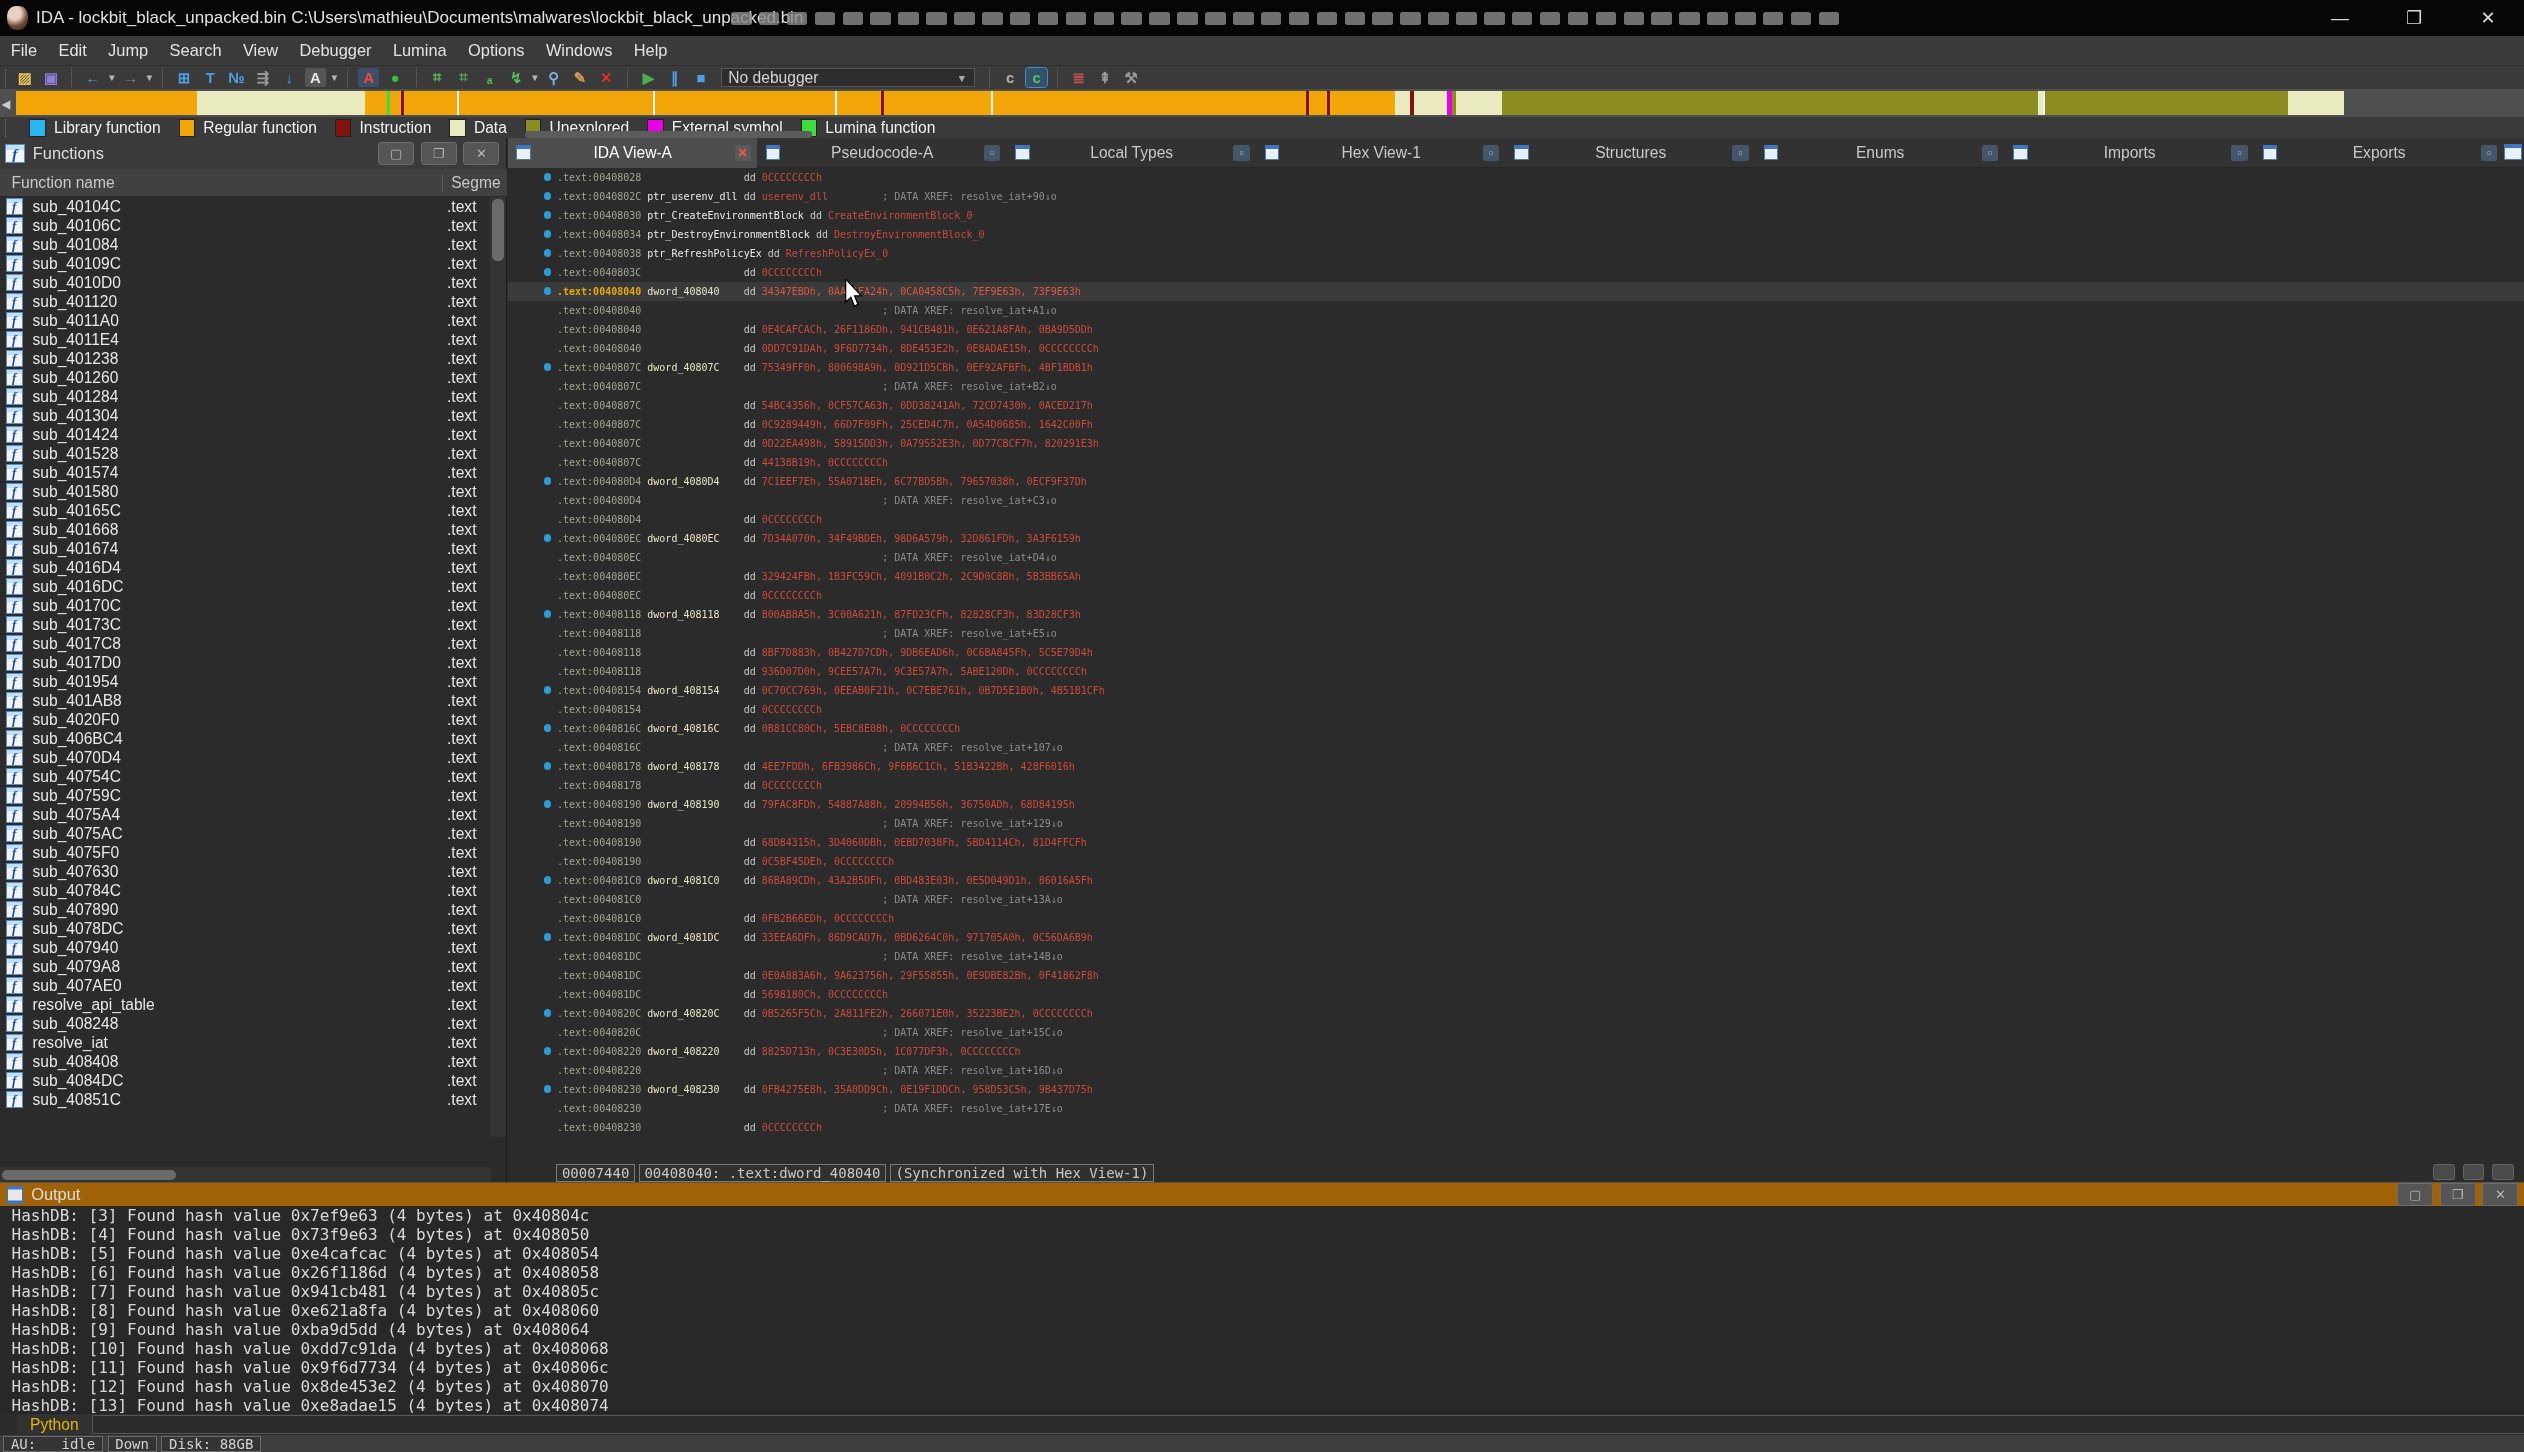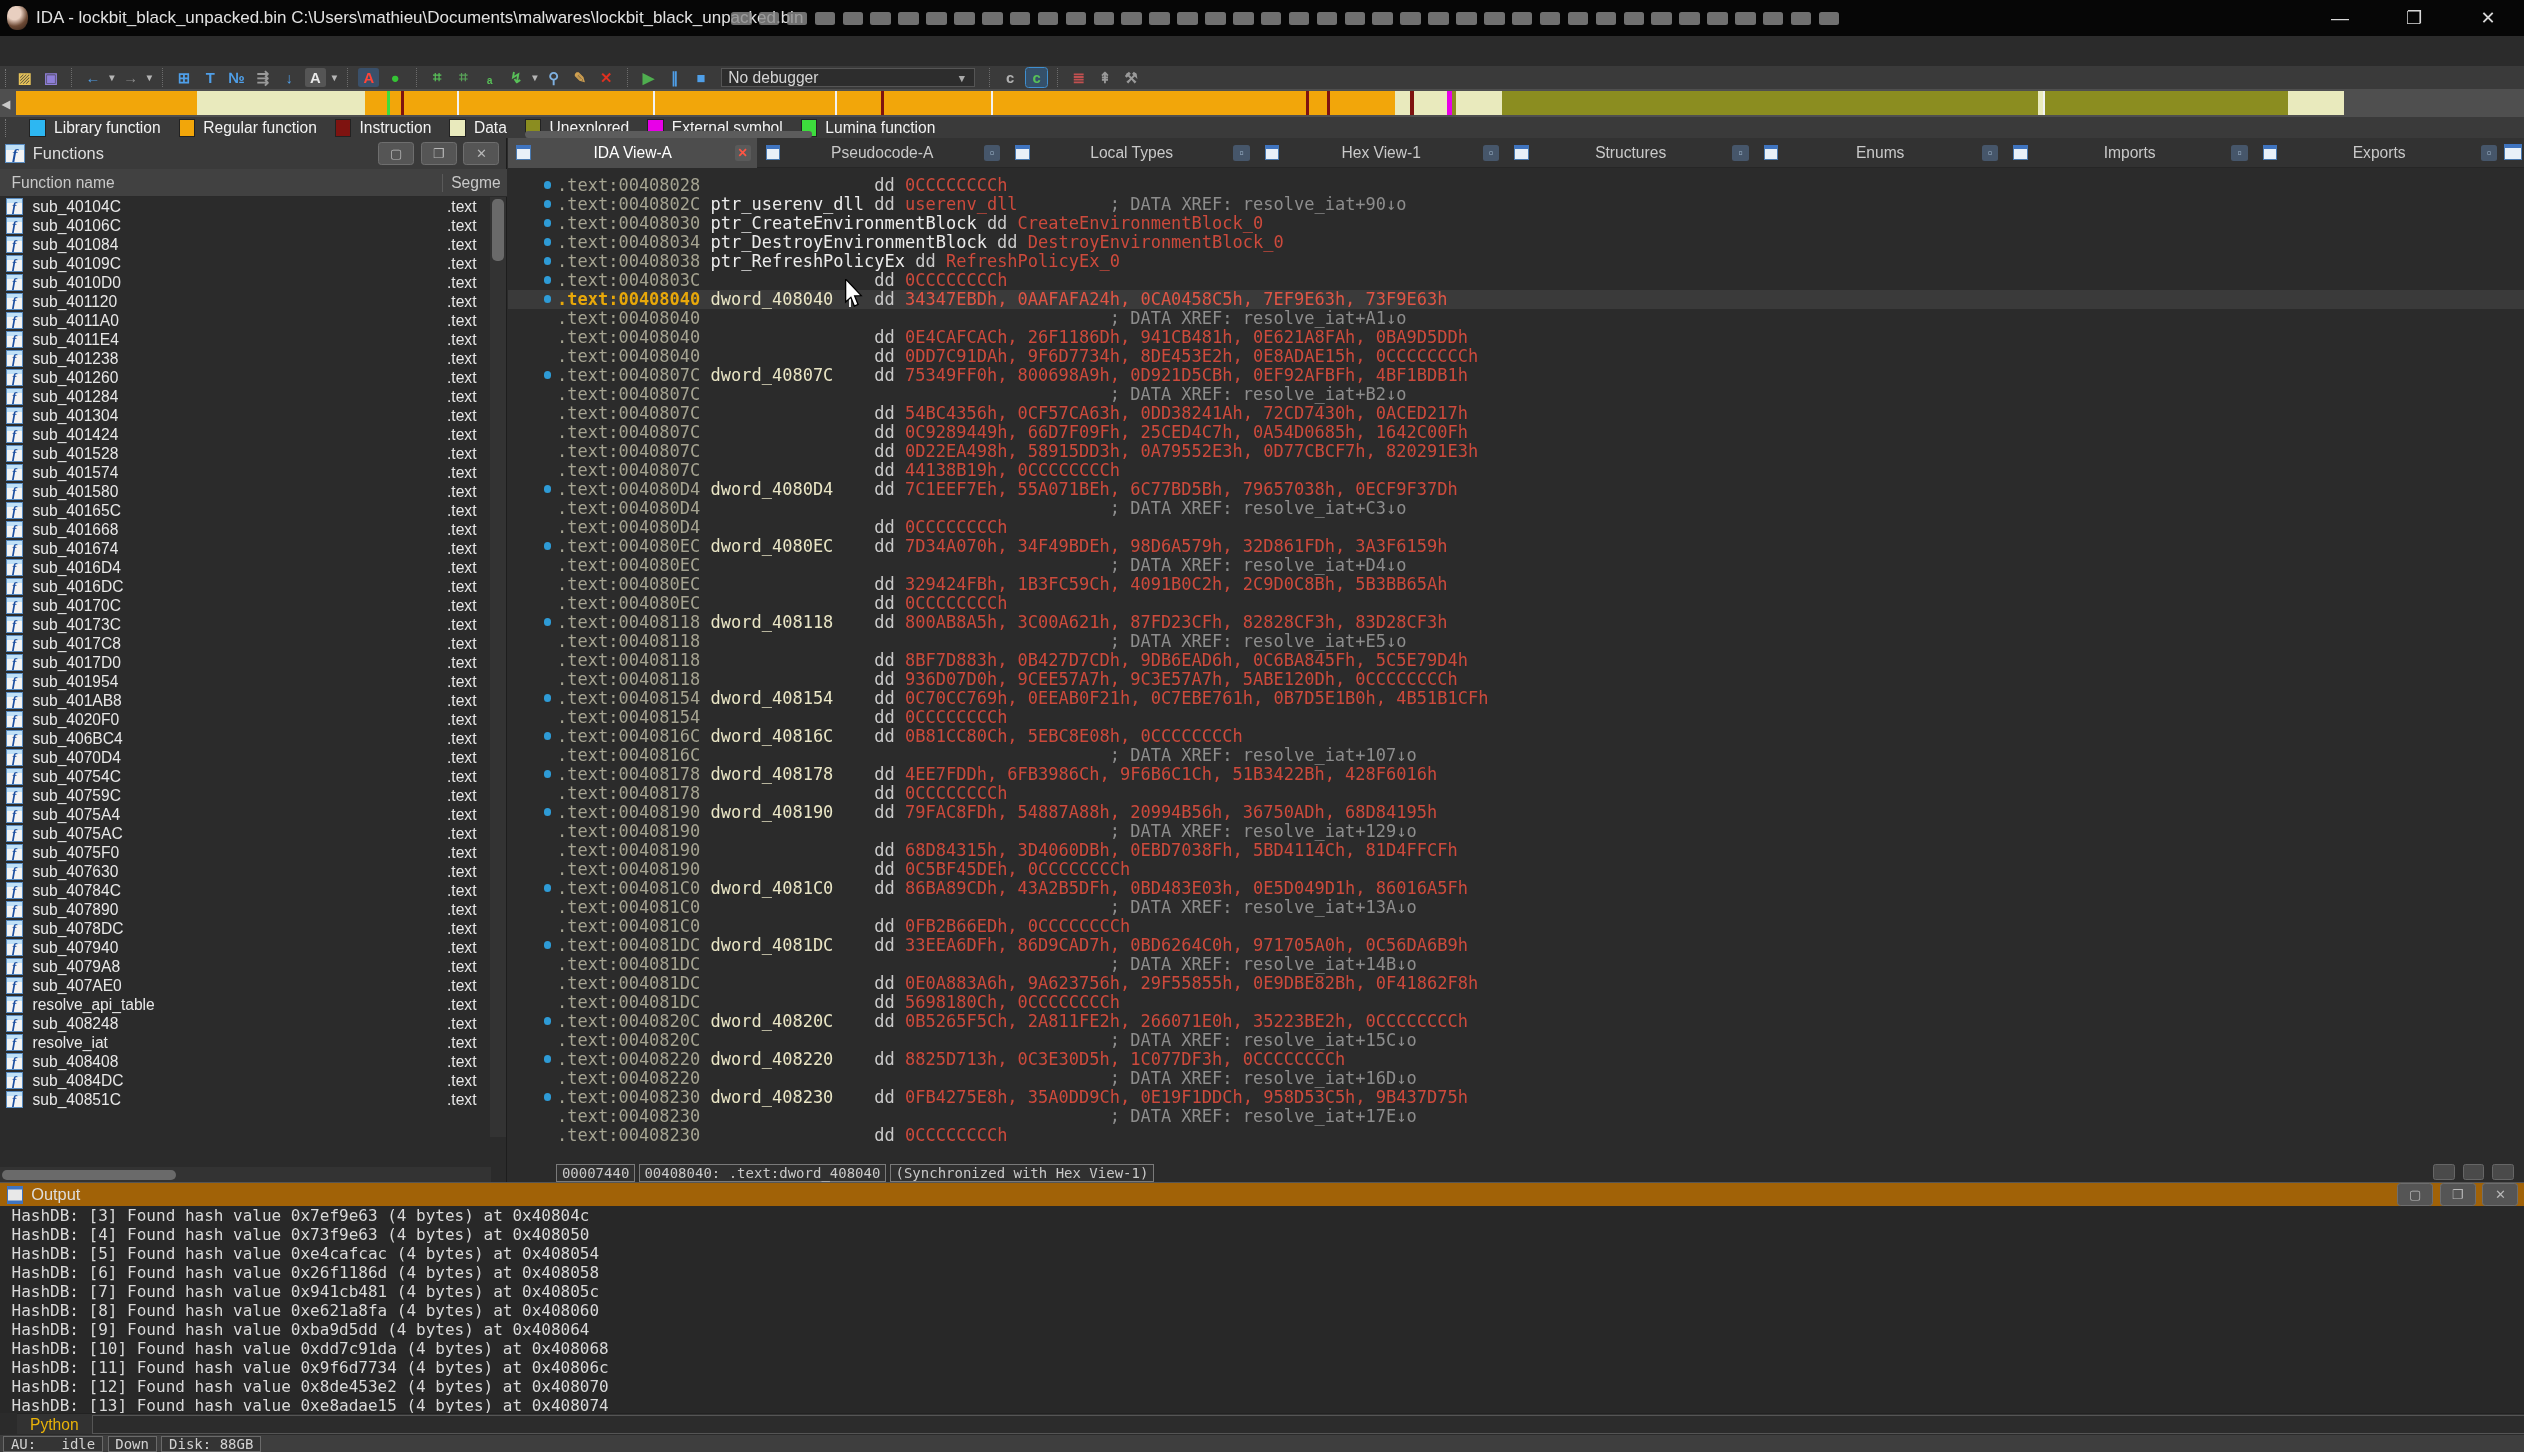--- a/index.html
+++ b/index.html
@@ -83,21 +83,21 @@
     border-top:4.1px solid #3f74c0; }
   .tab .tlabel { position:absolute; left:50%; transform:translateX(-50%); white-space:nowrap; }
   .tab .tclose { margin-left:auto; margin-right:6.6px; width:16.4px; height:16.4px; border-radius:2.5px;
     display:flex; align-items:center; justify-content:center; font-size:12.3px; color:#9fb6cc; background:#46566a; }
   .tab.active .tclose { color:#ff5544; background:#5a5a5a; font-weight:bold; }
   .tabbar-end { margin-left:auto; width:18px; height:16.4px; margin-top:5.7px; margin-right:3.3px;
     background:#e8f0f8; border:0.8px solid #4a7ab0; border-top:4.1px solid #3f74c0; }
 
   
   .disasm { position:absolute; left:0; top:29.5px; width:2017px; height:996px; overflow:hidden;
-    font-family:"DejaVu Sans Mono", monospace; font-size:17px;margin-top:8px; }
+    font-family:"DejaVu Sans Mono", monospace; font-size:10px; }
   .dline { position:relative; height:19px; line-height:19px; white-space:pre; padding-left:49px; }
   .dline.hl { background:#3a3a3a; }
   .bdot { position:absolute; left:36px; top:5.7px; width:7.4px; height:7.4px; border-radius:50%; background:#2e9bd6; }
   .c-addr { color:#a5a391; }
   .c-addr-hl { color:#e8a80a; font-weight:bold; }
   .c-pname { color:#ececec; }
   .c-dname { color:#e9e5c5; }
   .c-kw { color:#c9c9c9; }
   .c-val { color:#cd4a3c; }
   .hl .c-val { color:#e05545; }
@@ -181,20 +181,32 @@
         <i></i>
         <i></i>
       </div>
     <div class="wincontrols">
       <div class="winbtn">—</div>
       <div class="winbtn">❐</div>
       <div class="winbtn">✕</div>
     </div>
   </div>
 
+  <div class="menubar" id="menubar">
+      <div class="menuitem">File</div>
+      <div class="menuitem">Edit</div>
+      <div class="menuitem">Jump</div>
+      <div class="menuitem">Search</div>
+      <div class="menuitem">View</div>
+      <div class="menuitem">Debugger</div>
+      <div class="menuitem">Lumina</div>
+      <div class="menuitem">Options</div>
+      <div class="menuitem">Windows</div>
+      <div class="menuitem">Help</div>
+    </div>
 
   <div class="toolbar" id="toolbar">
       <div class="drag-dots"></div>
       <div class="ticon" style="color: rgb(232, 196, 90);">▨</div>
       <div class="ticon" style="color: rgb(143, 127, 216);">▣</div>
       <div class="tsep"></div>
       <div class="ticon" style="color: rgb(79, 159, 232);">←</div>
       <div class="tdrop">▼</div>
       <div class="ticon" style="color: rgb(138, 138, 138);">→</div>
       <div class="tdrop">▼</div>

